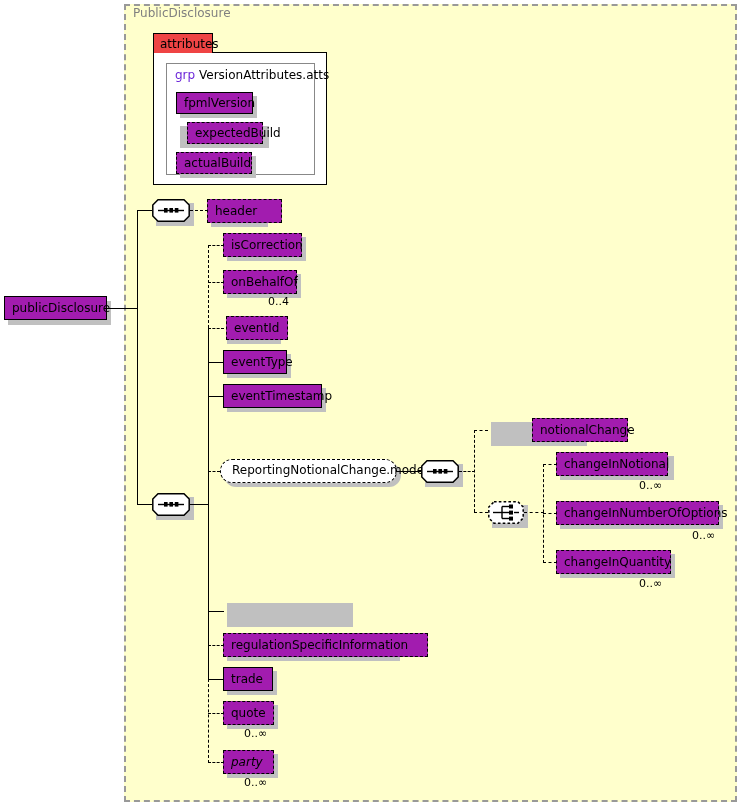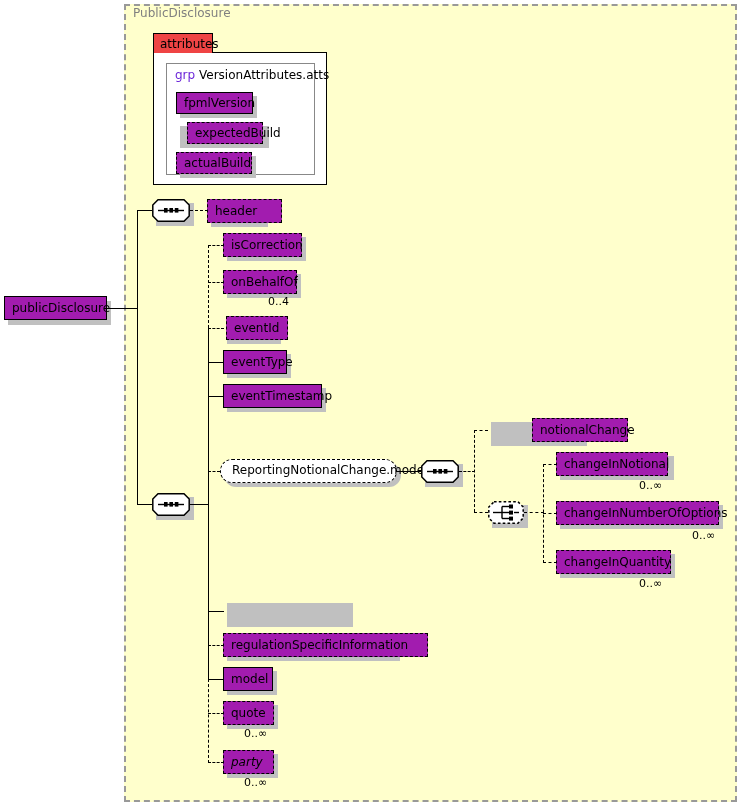--- a/index.html
+++ b/index.html
@@ -319,21 +319,21 @@
 
   <div class="ln h-solid" style="left:208px; top:611px; width:16px;"></div>
   <div class="shadow" style="left:227px; top:603px; width:126px; height:24px;"></div>
 
   <div class="ln h-dash" style="left:208px; top:645px; width:16px;"></div>
   <div class="shadow" style="left:227px; top:637px; width:173px; height:24px;"></div>
   <div class="node opt" style="left:223px; top:633px; width:205px;">regulationSpecificInformation</div>
 
   <div class="ln h-solid" style="left:208px; top:679px; width:16px;"></div>
   <div class="shadow" style="left:227px; top:671px; width:50px; height:24px;"></div>
-  <div class="node req" style="left:223px; top:667px; width:50px;">model</div>
+  <div class="node req" style="left:223px; top:667px; width:50px;">trade</div>
 
   <div class="ln h-dash" style="left:208px; top:713px; width:16px;"></div>
   <div class="shadow" style="left:227px; top:705px; width:51px; height:24px;"></div>
   <div class="node opt" style="left:223px; top:701px; width:51px;">quote</div>
   <div class="occ" style="left:244px; top:727px;">0..∞</div>
 
   <div class="ln h-dash" style="left:208px; top:762px; width:16px;"></div>
   <div class="shadow" style="left:227px; top:754px; width:51px; height:24px;"></div>
   <div class="node opt" style="left:223px; top:750px; width:51px;font-style:italic;">party</div>
   <div class="occ" style="left:244px; top:776px;">0..∞</div>

